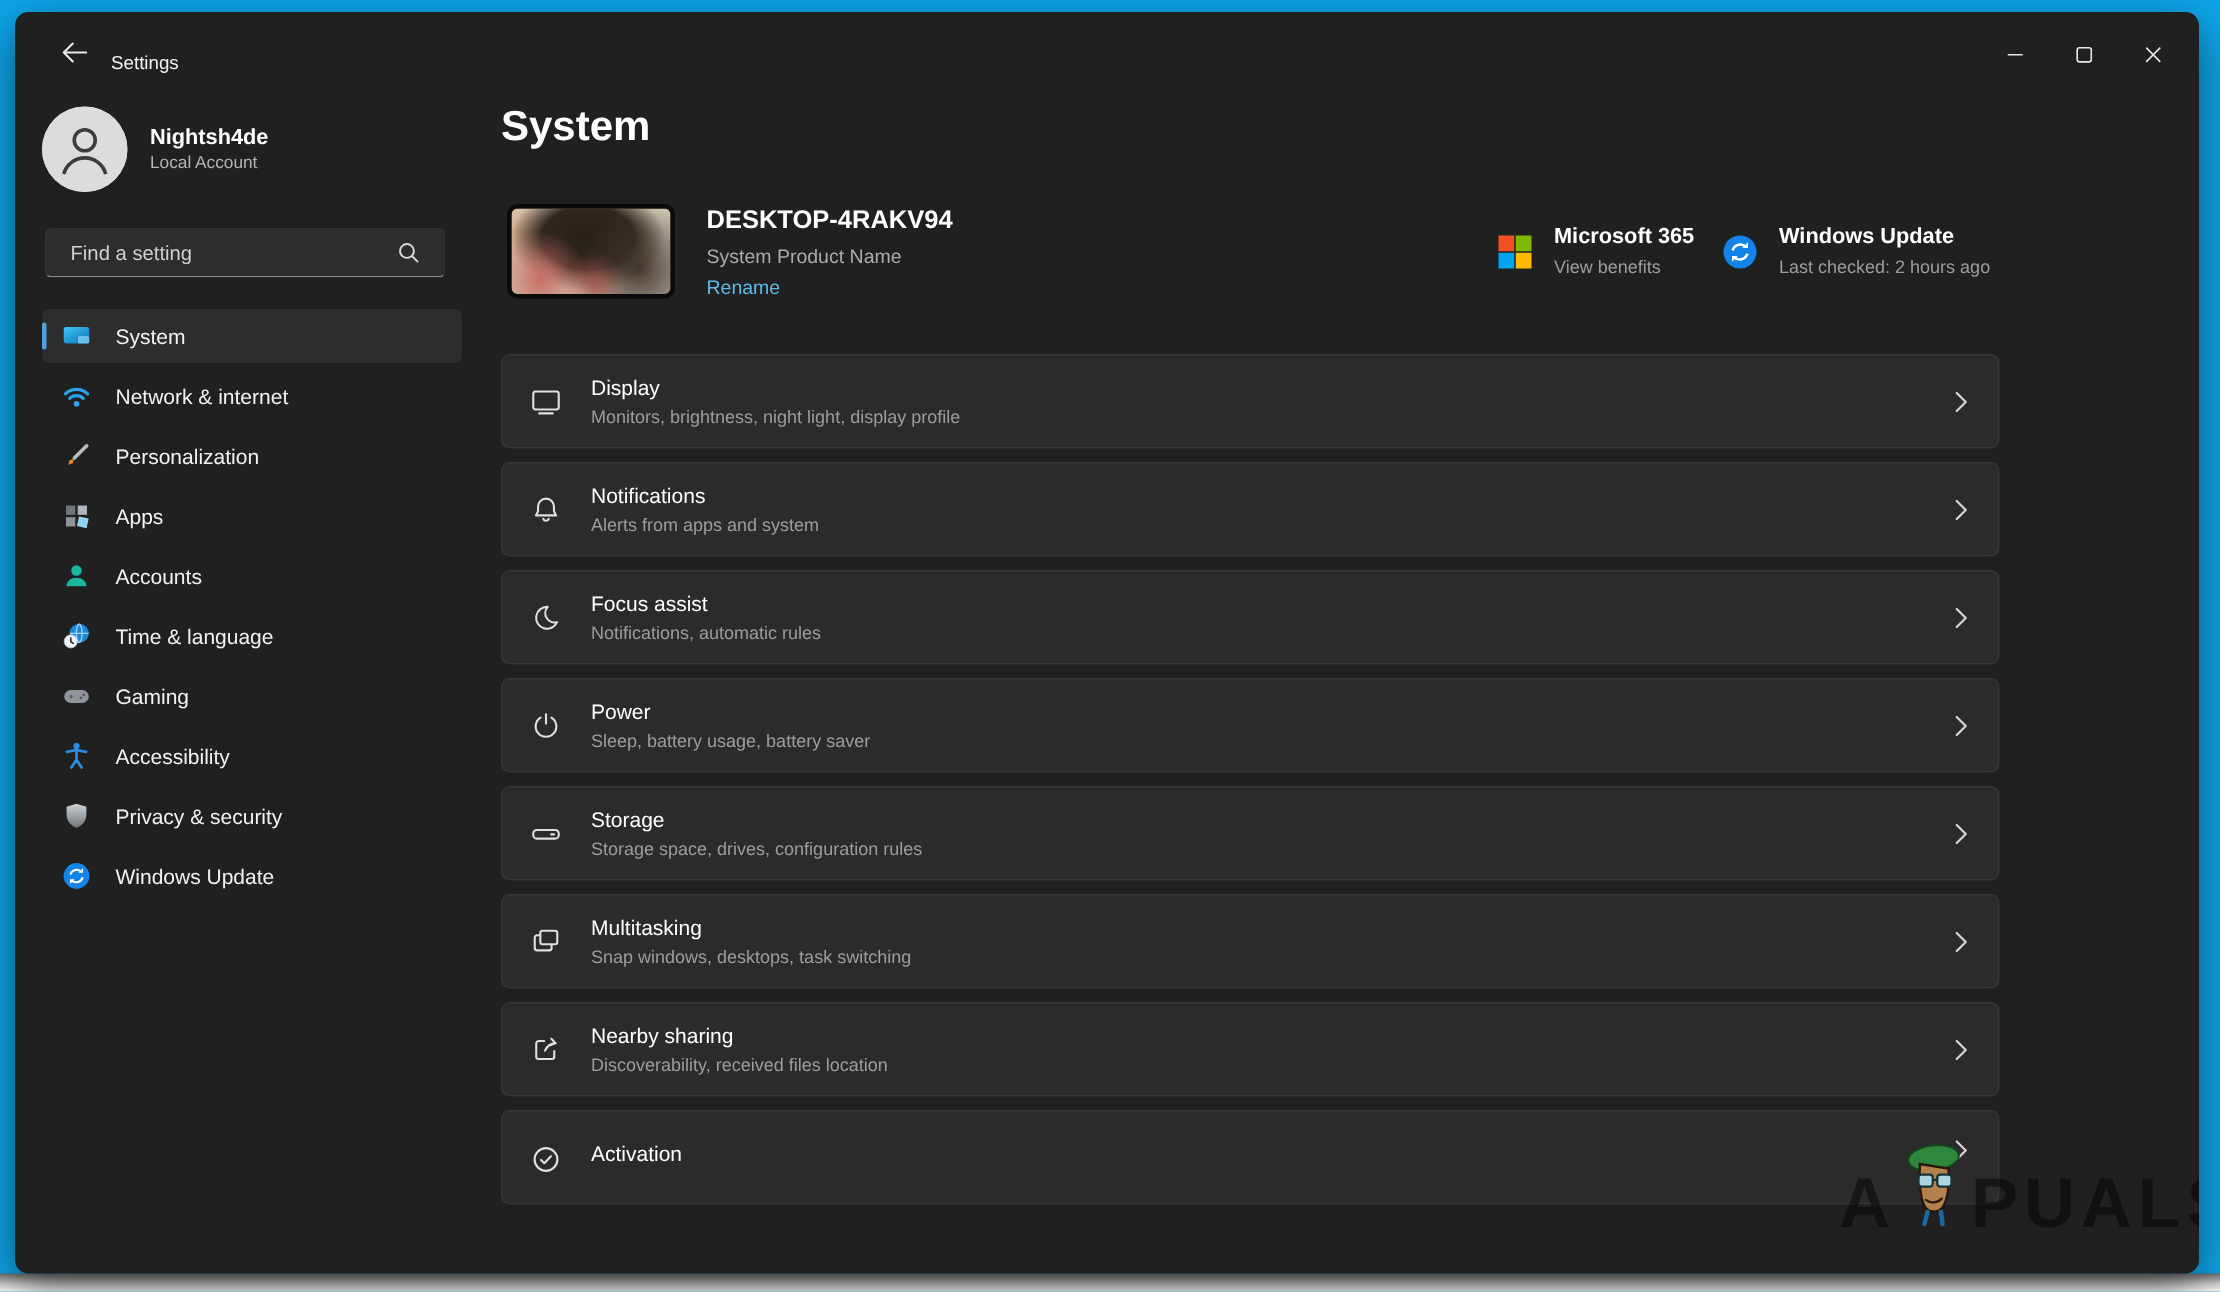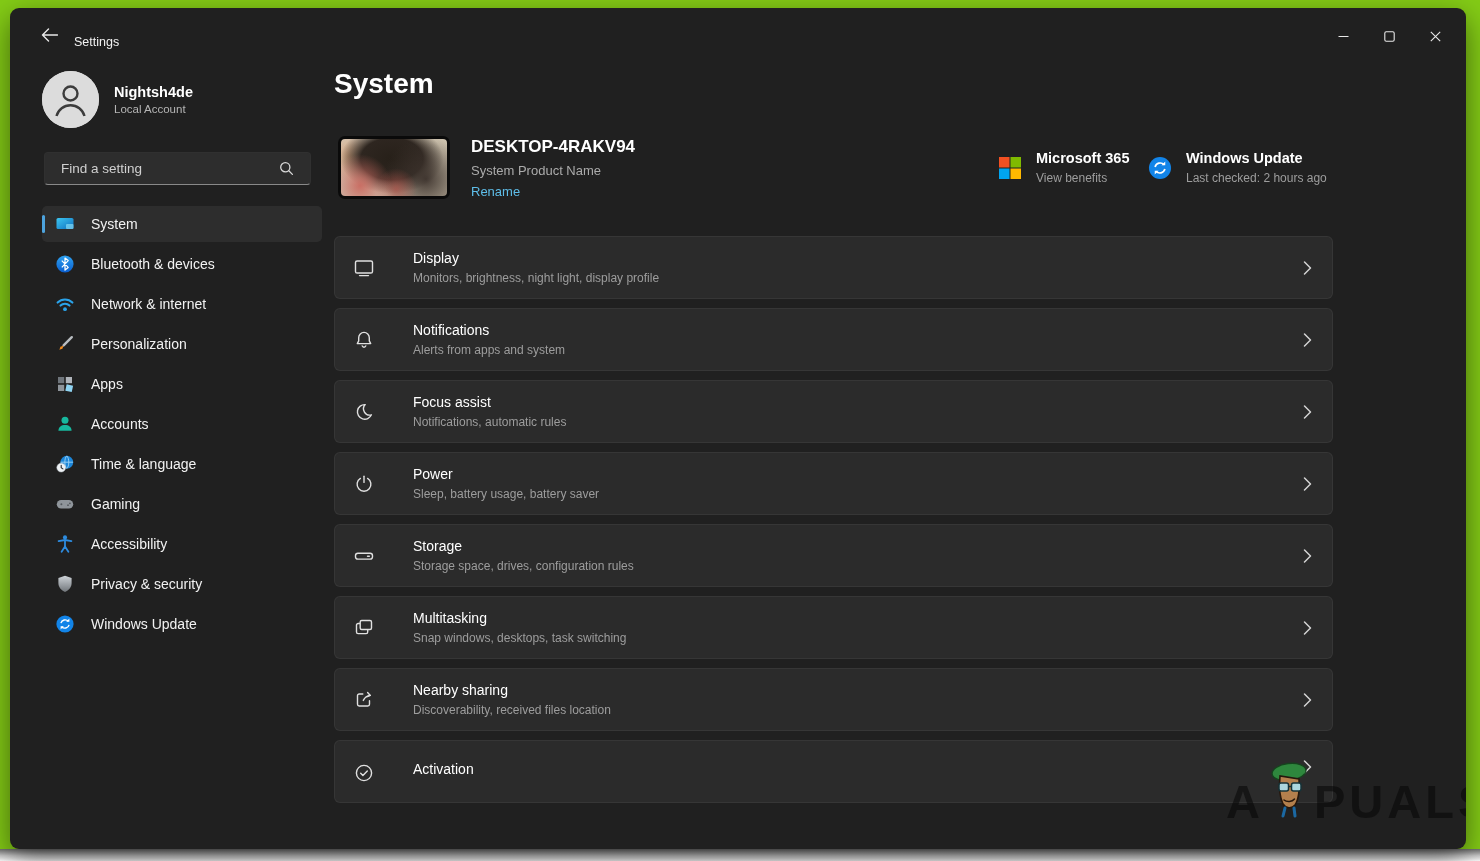--- a/index.html
+++ b/index.html
@@ -1,36 +1,36 @@
 <!DOCTYPE html>
 <html><head>
 <meta charset="utf-8">
 <style>
   * { margin:0; padding:0; box-sizing:border-box; }
   html,body { width:1480px; height:861px; background:#ffffff; overflow:hidden;
               font-family:"Liberation Sans","DejaVu Sans",sans-serif; }
 
-  .screen { position:relative; width:1480px; height:861px; background:#84cc16; }
+  .screen { position:relative; width:1480px; height:861px; background:#0ea5e9; }
   .bottom-strip { position:absolute; left:0; top:849px; width:1480px; height:12px;
                   background:linear-gradient(180deg,#6f6f6f 0%,#c9c9c9 55%,#fdfdfd 100%); }
 
   .window { position:absolute; left:10px; top:8px; width:1456px; height:841px;
             background:#202020; border-radius:9px; overflow:hidden;
             box-shadow:0 10px 30px rgba(0,0,0,.5); color:#ffffff; }
 
   
   .titlebar { position:absolute; left:0; top:0; width:100%; height:50px; }
   .back-btn { position:absolute; left:22px; top:14px; width:34px; height:26px;
               display:flex; align-items:center; justify-content:center; border-radius:4px; cursor:pointer; }
   .app-title { position:absolute; left:64px; top:27px; font-size:12.5px; color:#f2f2f2; }
   .win-controls { position:absolute; right:0; top:0; height:44px; display:flex; }
   .win-btn { width:46px; height:40px; display:flex; align-items:center; justify-content:center; cursor:pointer; }
 
   
-  .sidebar { position:absolute; left:16px; top:0; width:316px; height:100%; }
+  .sidebar { position:absolute; left:2px; top:0; width:316px; height:100%; }
   .user-card { position:absolute; left:16px; top:58px; width:284px; height:66px;
                display:flex; align-items:center; cursor:pointer; border-radius:6px; }
   .avatar { width:57px; height:57px; border-radius:50%; background:#dcdcdc;
             display:flex; align-items:center; justify-content:center; flex:0 0 auto; }
   .user-meta { margin-left:15px; }
   .user-name { font-size:14.5px; font-weight:700; color:#ffffff; }
   .user-type { font-size:11.5px; color:#b5b5b5; margin-top:3px; }
 
   .search-box { position:absolute; left:18px; top:144px; width:267px; height:33px;
                 background:#2d2d2d; border-radius:4px; border:1px solid #303030;
@@ -68,21 +68,21 @@
   .quick-info { position:absolute; top:142px; display:flex; align-items:flex-start; cursor:pointer; }
   .qi-ms { left:988px; } .qi-wu { left:1138px; }
   .qi-icon { width:24px; height:24px; margin-top:6px; }
   .qi-text { margin-left:14px; }
   .qi-title { font-size:14.5px; font-weight:700; color:#ffffff; }
   .qi-sub { font-size:12px; color:#9d9d9d; margin-top:5px; }
 
   .cards { position:absolute; left:324px; top:228px; width:999px; }
   .card { position:relative; height:63px; margin-bottom:9px; background:#2b2b2b;
           border:1px solid rgba(255,255,255,.055); border-radius:6px;
-          display:flex; align-items:center; cursor:pointer;gap:19px; }
+          display:flex; align-items:center; cursor:pointer; }
   .card-ic { width:24px; height:24px; margin-left:17px; flex:0 0 auto; }
   .card-text { margin-left:18px; }
   .card-title { font-size:14px; color:#ffffff; }
   .card-sub { font-size:12px; color:#9d9d9d; margin-top:5px; }
   .chevron { position:absolute; right:20px; top:50%; transform:translateY(-50%); }
 
   
   .watermark { position:absolute; left:1216px; top:766px; display:flex; align-items:center;
                z-index:20; pointer-events:none;
                font-weight:800; font-size:47px; letter-spacing:4px; color:rgba(5,5,5,.55); }
@@ -157,33 +157,20 @@
               <stop offset="0" stop-color="#3dc6f0"></stop>
                   <stop offset="1" stop-color="#0e6fc0"></stop>
                 </linearGradient>
               </defs>
             <rect x="1.5" y="4" width="17" height="11" rx="1.6" fill="url(#gSys)"></rect>
             <rect x="11" y="10" width="7.5" height="5" rx="1" fill="#7fd6f2" opacity=".75"></rect>
           </svg>
           <span class="nav-label">System</span>
         </div>
 
-        <div class="nav-item">
-          <svg class="nav-ic" viewBox="0 0 20 20">
-            <defs>
-                <linearGradient id="gBt" x1="0" y1="0" x2="0" y2="1">
-              <stop offset="0" stop-color="#2ea2f0"></stop>
-                  <stop offset="1" stop-color="#0a5ecf"></stop>
-                </linearGradient>
-              </defs>
-            <circle cx="10" cy="10" r="8.6" fill="url(#gBt)"></circle>
-            <path d="M6.8 6.6l6.4 6.8-3.2 2.6V4l3.2 2.6-6.4 6.8" stroke="#fff" stroke-width="1.25" fill="none" stroke-linejoin="round"></path>
-          </svg>
-          <span class="nav-label">Bluetooth &amp; devices</span>
-        </div>
 
         <div class="nav-item">
           <svg class="nav-ic" viewBox="0 0 20 20">
             <g stroke="#2aa3ea" fill="none" stroke-linecap="round">
               <path d="M2.6 8.6a10.5 10.5 0 0 1 14.8 0" stroke-width="2.1"></path>
               <path d="M5.5 11.6a6.4 6.4 0 0 1 9 0" stroke-width="2.1"></path>
             </g>
             <circle cx="10" cy="15.2" r="1.9" fill="#2aa3ea"></circle>
           </svg>
           <span class="nav-label">Network &amp; internet</span>

